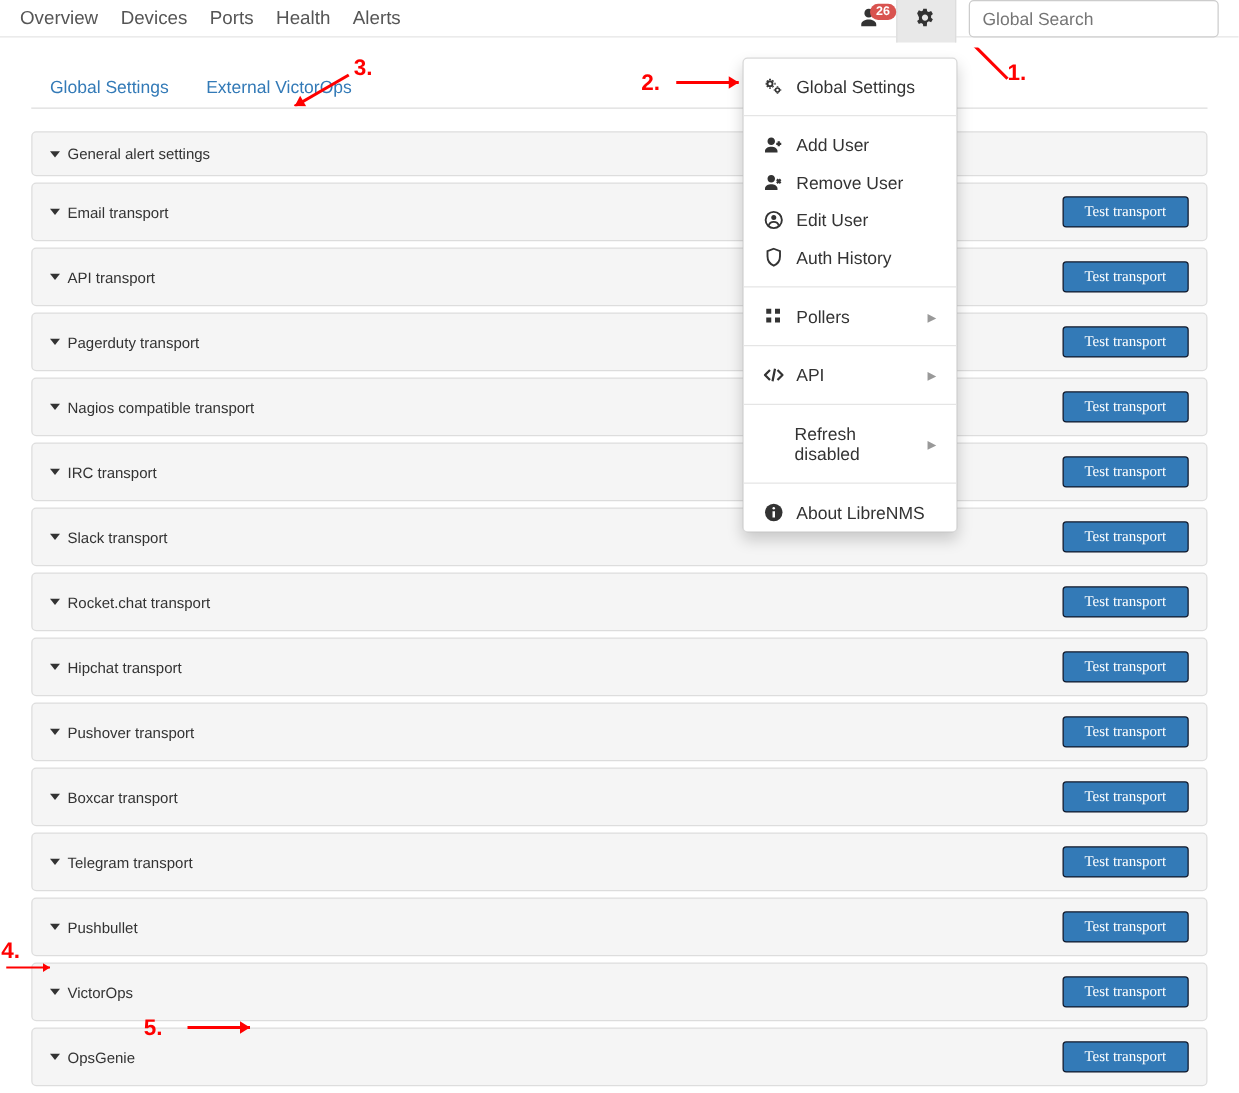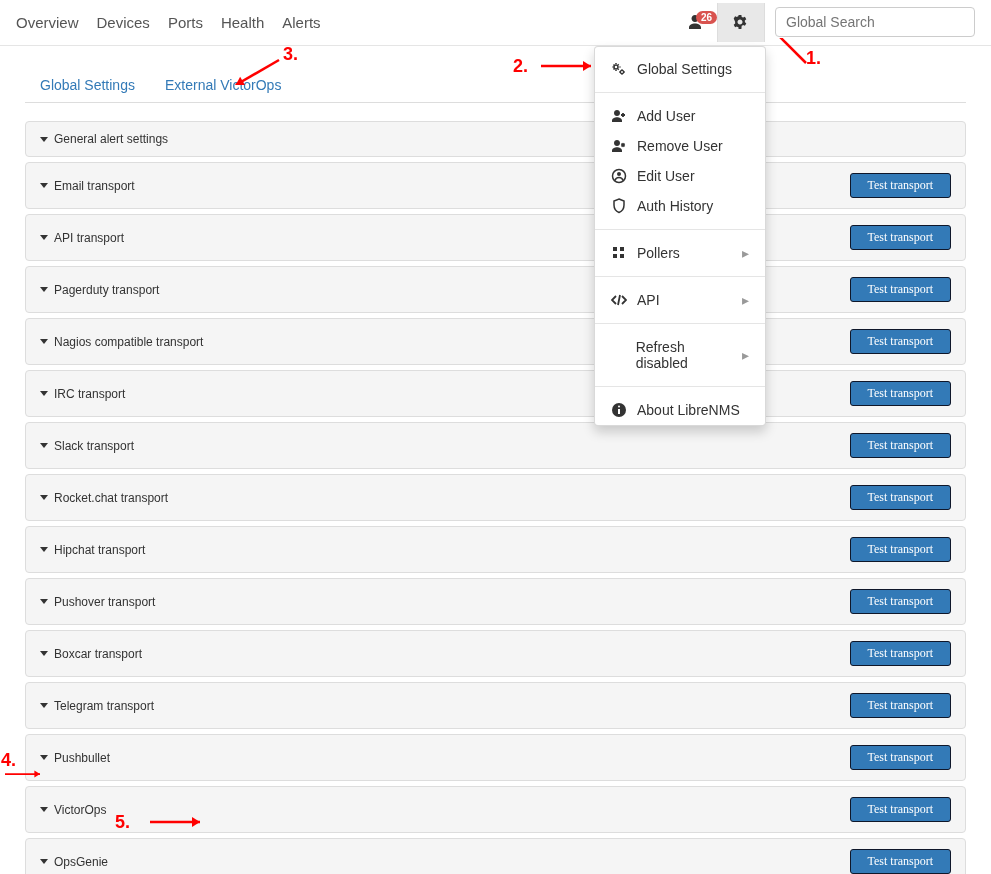--- a/index.html
+++ b/index.html
@@ -8,21 +8,21 @@
     font-family: -apple-system, BlinkMacSystemFont, "Segoe UI", Helvetica, Arial, sans-serif;
     font-size: 14px;
     color: #333;
     background: #fff;
     width: 991px;
   }
   .navbar {
     display: flex;
     align-items: center;
     padding: 0 16px;
-    height: 46px;
+    height: 30px;
     border-bottom: 1px solid #e5e5e5;
     justify-content: space-between;
   }
   .navbar-left {
     display: flex;
     gap: 18px;
   }
   .navbar-left a {
     color: #555;
     text-decoration: none;

